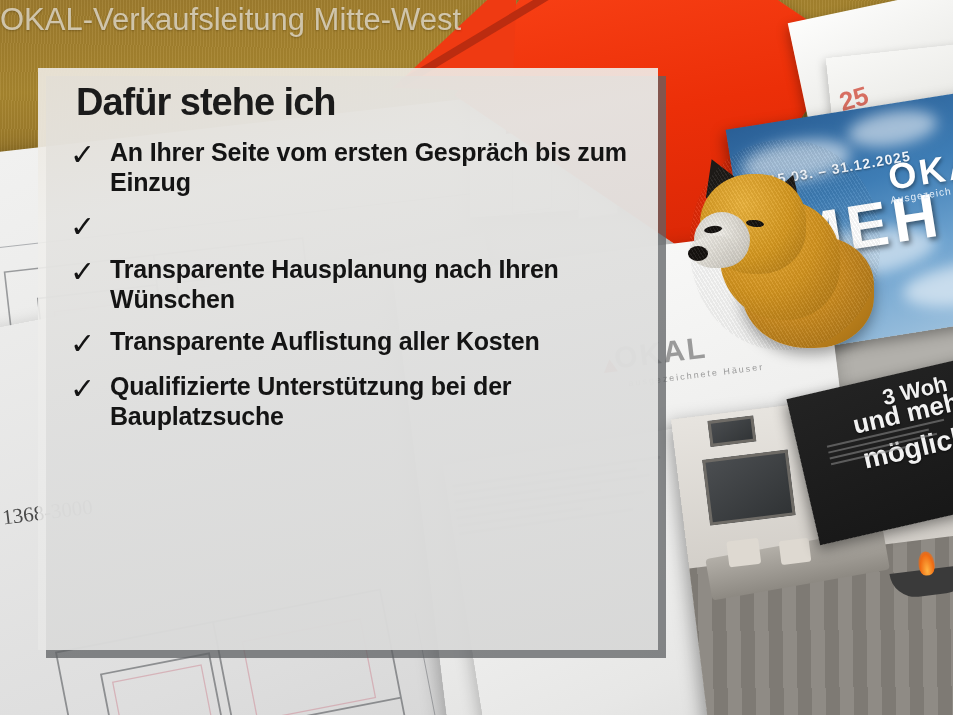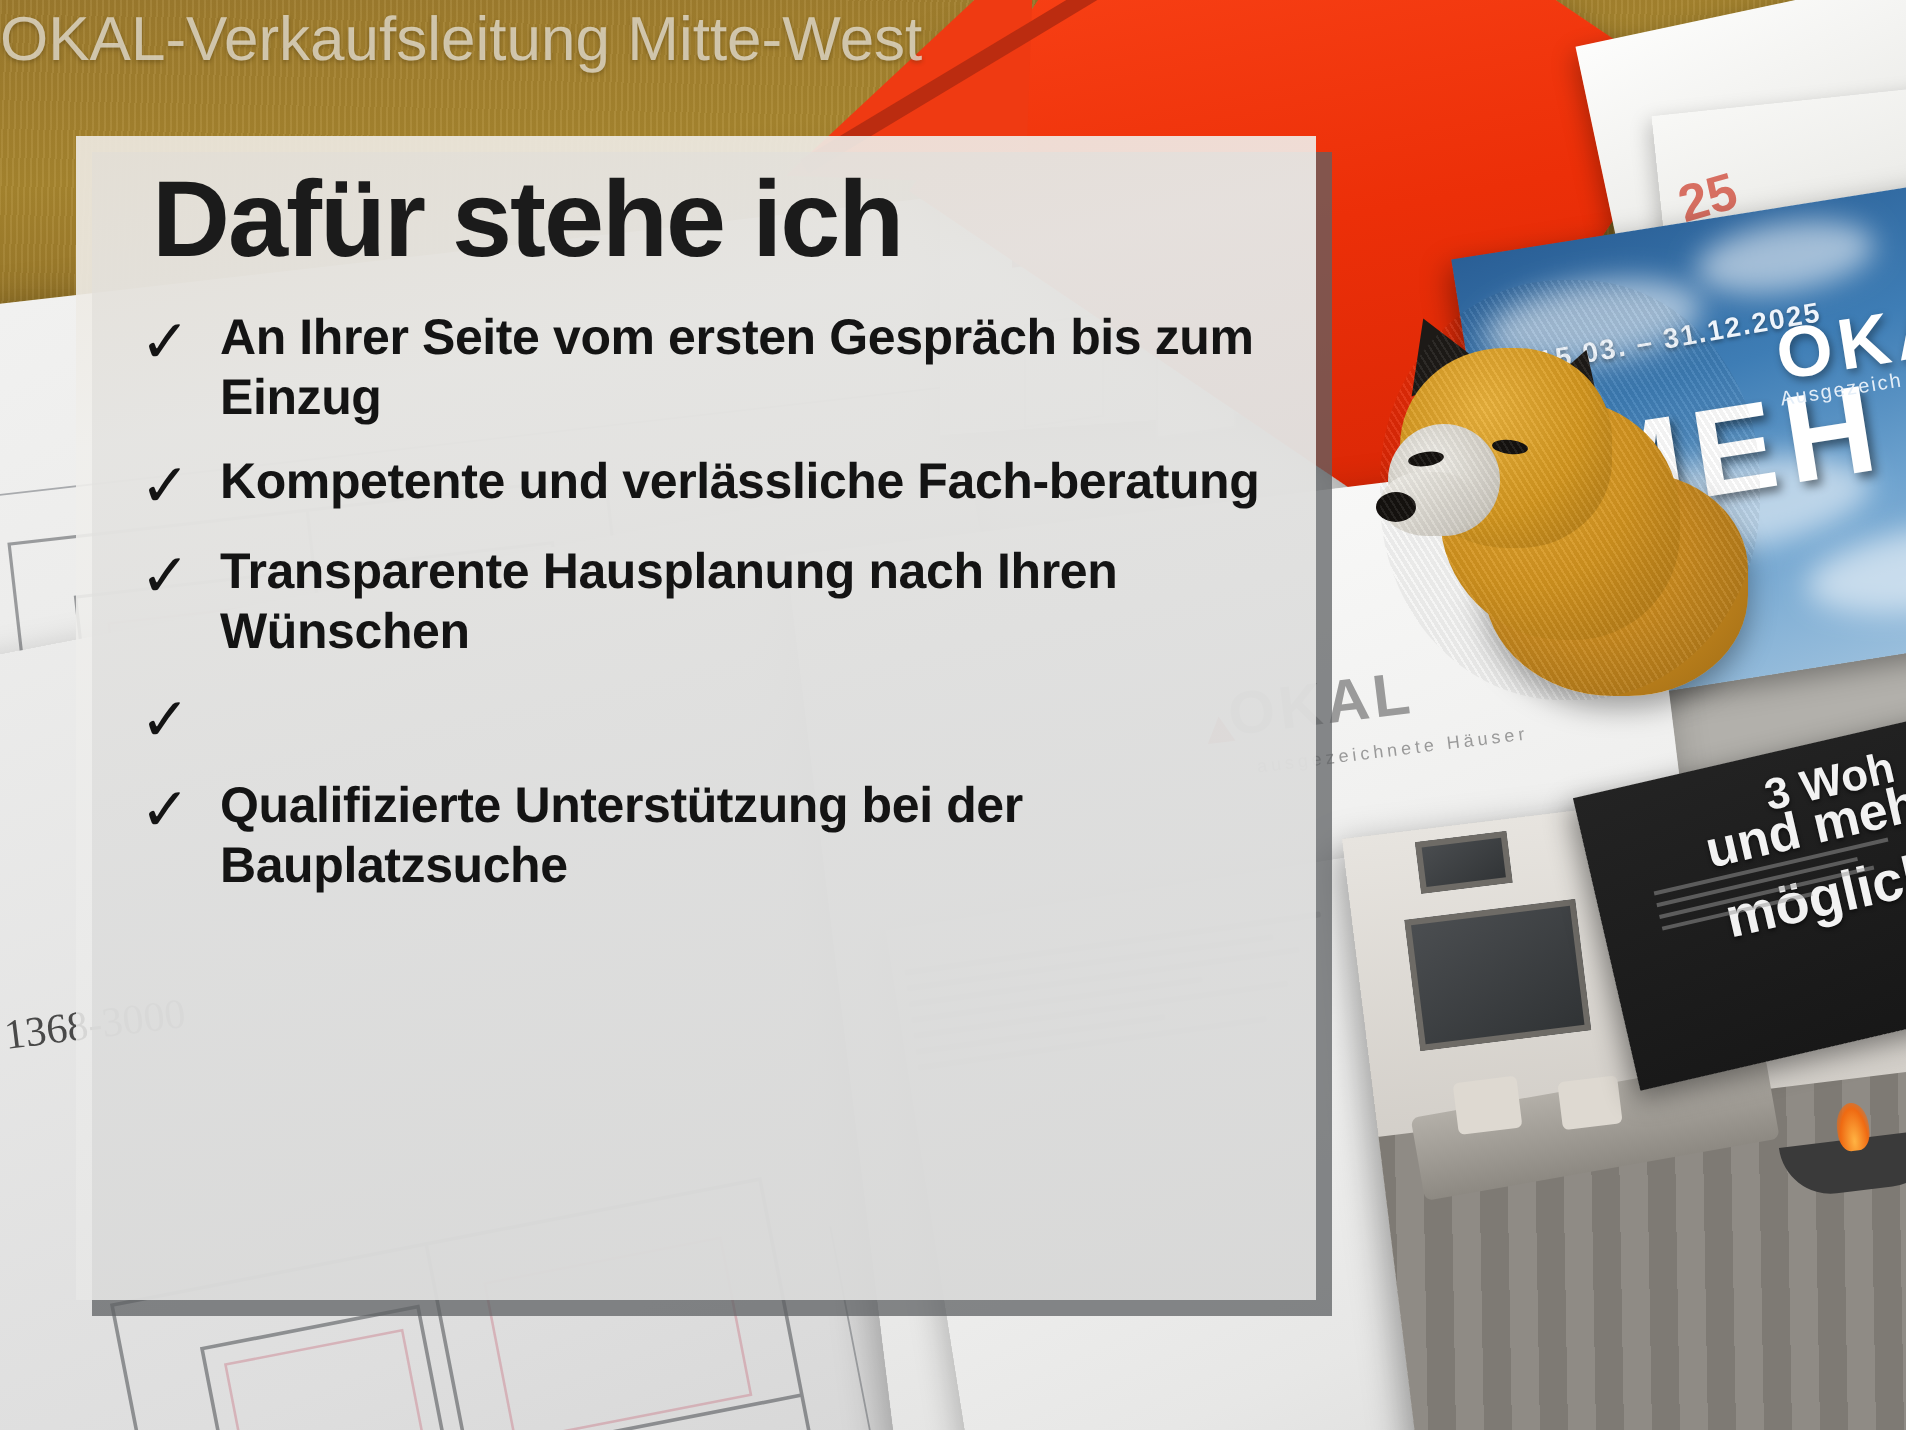--- a/index.html
+++ b/index.html
@@ -293,21 +293,21 @@
         rgba(236,231,222,0.93) 0%,
         rgba(240,239,236,0.90) 22%,
         rgba(235,235,234,0.88) 55%,
         rgba(228,228,227,0.88) 100%);
     z-index: 20;
     box-sizing: border-box;
     padding: 14px 26px 10px 24px;
   }
 
   .panel-title {
-    font-size: 54px;
+    font-size: 38px;
     font-weight: 700;
     color: #1b1b1b;
     letter-spacing: -1px;
     line-height: 1.06;
     margin: 0 0 16px 14px;
   }
 
   .bullets { margin: 0; padding: 0; list-style: none; }
   .bullet {
     display: flex;
@@ -491,28 +491,28 @@
 
     <h1 class="panel-title">Dafür stehe ich</h1>
 
     <ul class="bullets">
       <li class="bullet">
         <span class="check">✓</span>
         <span class="bullet-text">An Ihrer Seite vom ersten Gespräch bis zum Einzug</span>
       </li>
       <li class="bullet">
         <span class="check">✓</span>
-        <span class="bullet-text">Kompetente und verlässliche Fach-beratung</span>
       </li>
       <li class="bullet">
         <span class="check">✓</span>
         <span class="bullet-text">Transparente Hausplanung nach Ihren Wünschen</span>
       </li>
       <li class="bullet">
         <span class="check">✓</span>
+        <span class="bullet-text">Transparente Auflistung aller Kosten</span>
       </li>
       <li class="bullet">
         <span class="check">✓</span>
         <span class="bullet-text">Qualifizierte Unterstützung bei der Bauplatzsuche</span>
       </li>
     </ul>
 
 
   </div>
 

